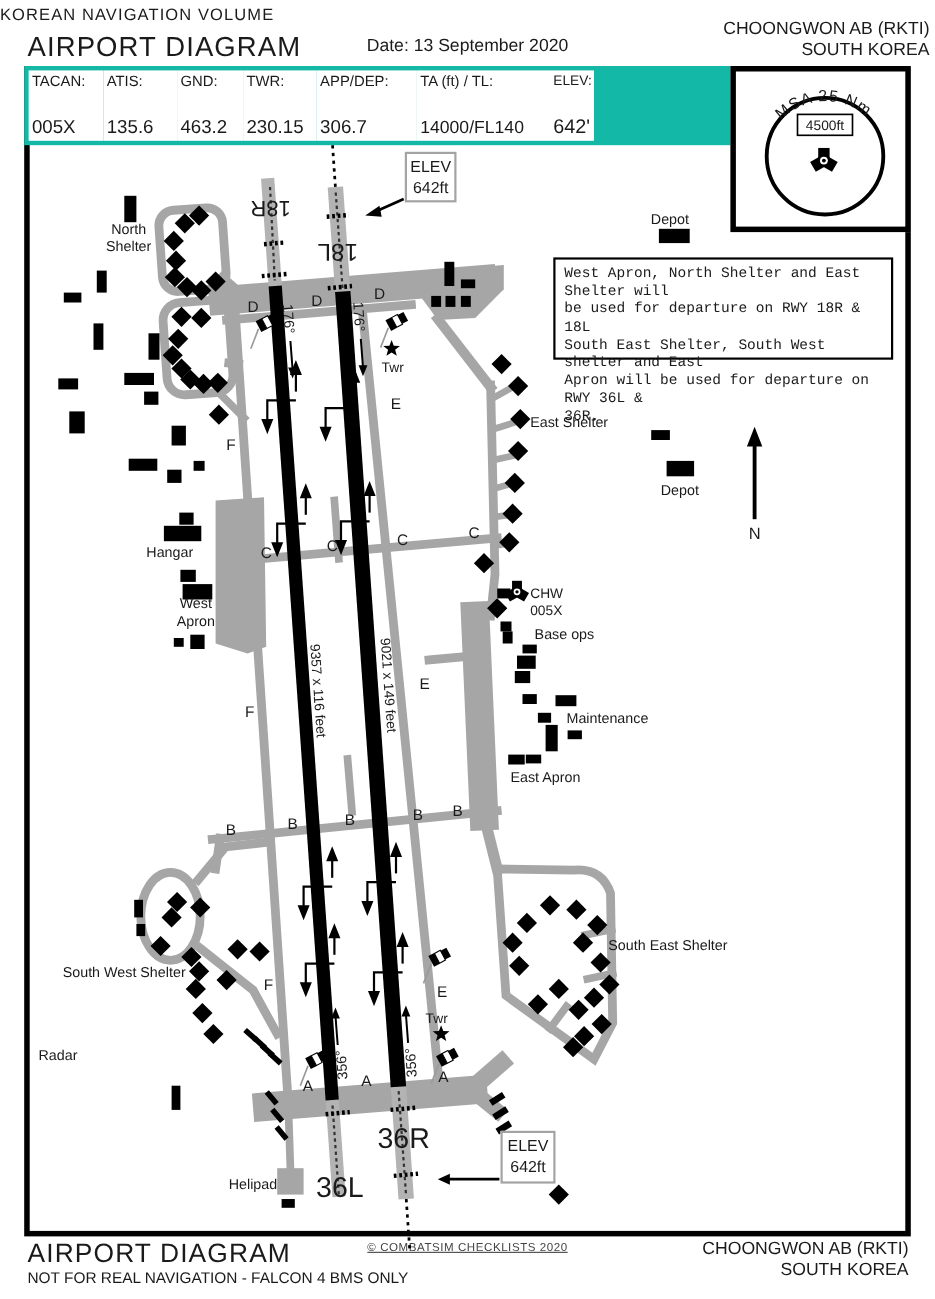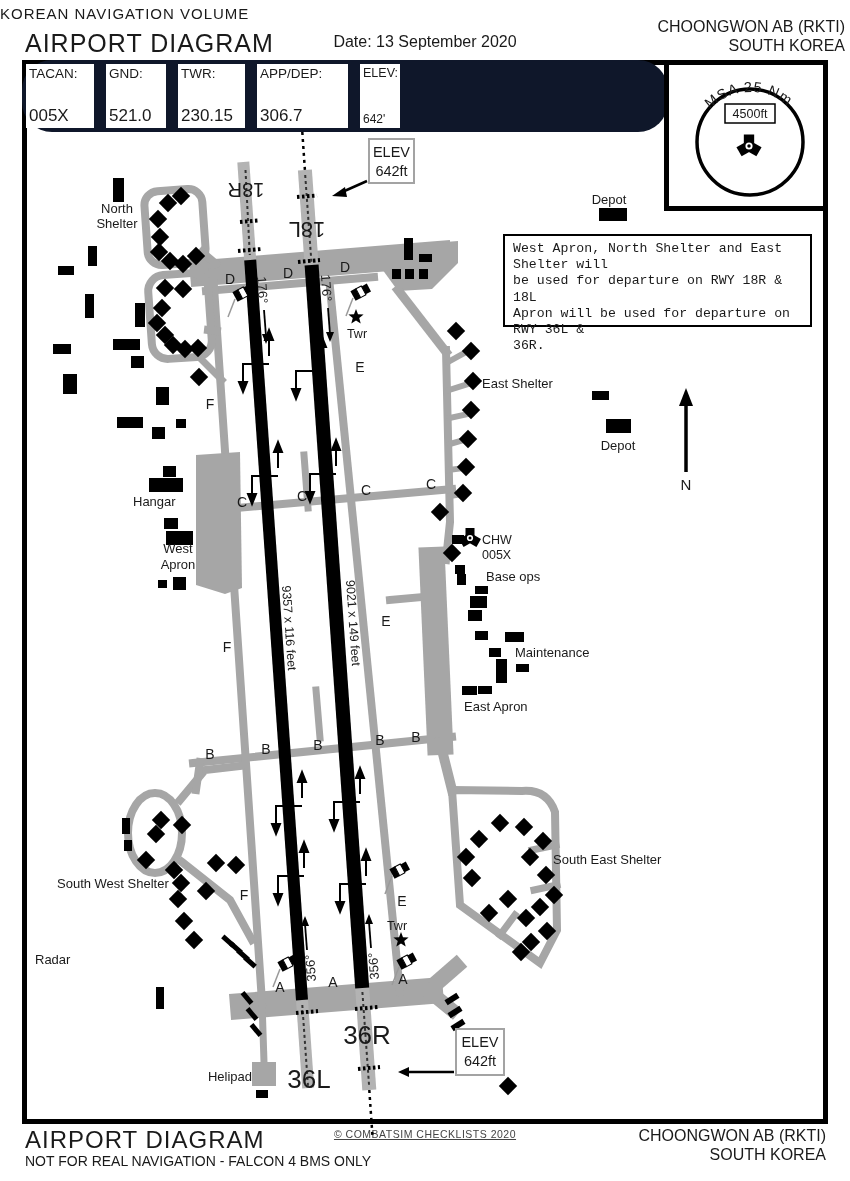--- a/index.html
+++ b/index.html
@@ -4,21 +4,21 @@
 <style>
   html,body{margin:0;padding:0;background:#fff;}
   .page{position:relative;width:850px;height:1181px;background:#fff;overflow:hidden;
         font-family:"Liberation Sans",sans-serif;color:#1a1a1a;}
   .abs{position:absolute;}
   .hdr-volume{top:5px;left:0;width:850px;text-align:left;font-size:15px;letter-spacing:1px;}
   .hdr-doc{top:29px;left:25px;font-size:25px;letter-spacing:1px;}
   .hdr-date{top:33px;left:0;width:850px;text-align:center;font-size:16px;}
   .hdr-apt{top:17px;right:5px;text-align:right;font-size:16px;line-height:19px;white-space:pre-line;}
   .main-border{left:22px;top:60px;width:806px;height:1064px;border:5px solid #000;box-sizing:border-box;z-index:3;pointer-events:none;}
-  .info-table{left:22px;top:60px;width:646px;height:72px;background:#0f172a;display:flex;gap:12px;padding:4px;box-sizing:border-box;z-index:4;border-radius:30px;}
+  .info-table{left:22px;top:60px;width:646px;height:72px;background:#14b8a6;display:flex;gap:0;padding:4px;box-sizing:border-box;z-index:4;}
   .cell{background:#fff;display:flex;flex-direction:column;justify-content:space-between;padding:2px 3px;box-sizing:border-box;}
   .cell .lbl{font-size:13.5px;}
   .cell .val{font-size:17px;}
   .cell .gps-line{font-size:14px;}
   .msa-box{left:664px;top:60px;width:164px;height:151px;background:#fff;border:5px solid #000;box-sizing:border-box;z-index:4;}
   .note-box{left:503px;top:234px;width:309px;height:93px;border:2px solid #000;background:#fff;box-sizing:border-box;
             padding:5px 8px;font-size:13.2px;line-height:16.2px;z-index:4;font-family:Liberation Mono, monospace;}
   .elev-box{border:2px solid #a3a3a3;background:#fff;text-align:center;font-size:14.5px;line-height:19px;padding-top:3px;box-sizing:border-box;z-index:4;}
   .elev-top{left:368px;top:138px;width:47px;height:46px;}
   .elev-bottom{left:455px;top:1028px;width:50px;height:48px;}
@@ -374,54 +374,63 @@
     </g>
   </svg>
 
   <div class="abs main-border"></div>
 
   <div class="abs info-table">
     <div class="cell" style="width:68px">
       <span class="lbl">TACAN:</span>
       <span class="val">005X</span>
     </div>
+    <div class="cell" style="width:67px">
+      <span class="lbl">ATIS:</span>
+      <span class="val">135.6</span>
+    </div>
     <div class="cell" style="width:60px">
       <span class="lbl">GND:</span>
-      <span class="val">521.0</span>
+      <span class="val">463.2</span>
     </div>
     <div class="cell" style="width:67px">
       <span class="lbl">TWR:</span>
       <span class="val">230.15</span>
     </div>
     <div class="cell" style="width:91px">
       <span class="lbl">APP/DEP:</span>
       <span class="val">306.7</span>
     </div>
+    <div class="cell" style="width:121px">
+      <span class="lbl">TA (ft) / TL:</span>
+      <span class="val" style="font-size:16px">14000/FL140</span>
+    </div>
     <div class="cell" style="width:40px">
       <span class="lbl" style="font-size:12.5px">ELEV:</span>
-      <span class="val" style="font-size:12px">642'</span>
+      <span class="val" style="font-size:18px">642'</span>
     </div>
   </div>
 
   <div class="abs msa-box">
     <svg width="154" height="141" viewBox="664 65 154 141" style="font-family:'Liberation Sans',sans-serif">
       <defs>
           <path id="msaArc" d="M 692 132 A 56 56 0 0 1 798 128" fill="none"></path>
         </defs>
       <circle cx="745" cy="142" r="53" fill="none" stroke="#000" stroke-width="3.5"></circle>
       <text font-size="14.5" letter-spacing="1"><textPath href="#msaArc" startOffset="50%" text-anchor="middle">MSA 25 Nm</textPath></text>
       <rect x="720" y="104" width="50" height="19" fill="#fff" stroke="#000" stroke-width="1.5"></rect>
       <text x="745" y="118" text-anchor="middle" font-size="12.5">4500ft</text>
       <use href="#tacan" transform="translate(744,146) scale(1.15)"></use>
     </svg>
   </div>
 
   <div class="abs note-box">
     <div>West Apron, North Shelter and East Shelter will</div>
     <div>be used for departure on RWY 18R &amp; 18L</div>
+    <div>South East Shelter, South West shelter and East</div>
     <div>Apron will be used for departure on RWY 36L &amp;</div>
     <div>36R.</div>
   </div>
 
   <div class="abs elev-box elev-top">
     <div>ELEV</div>
     <div>642ft</div>
   </div>
   <div class="abs elev-box elev-bottom">
     <div>ELEV</div>

